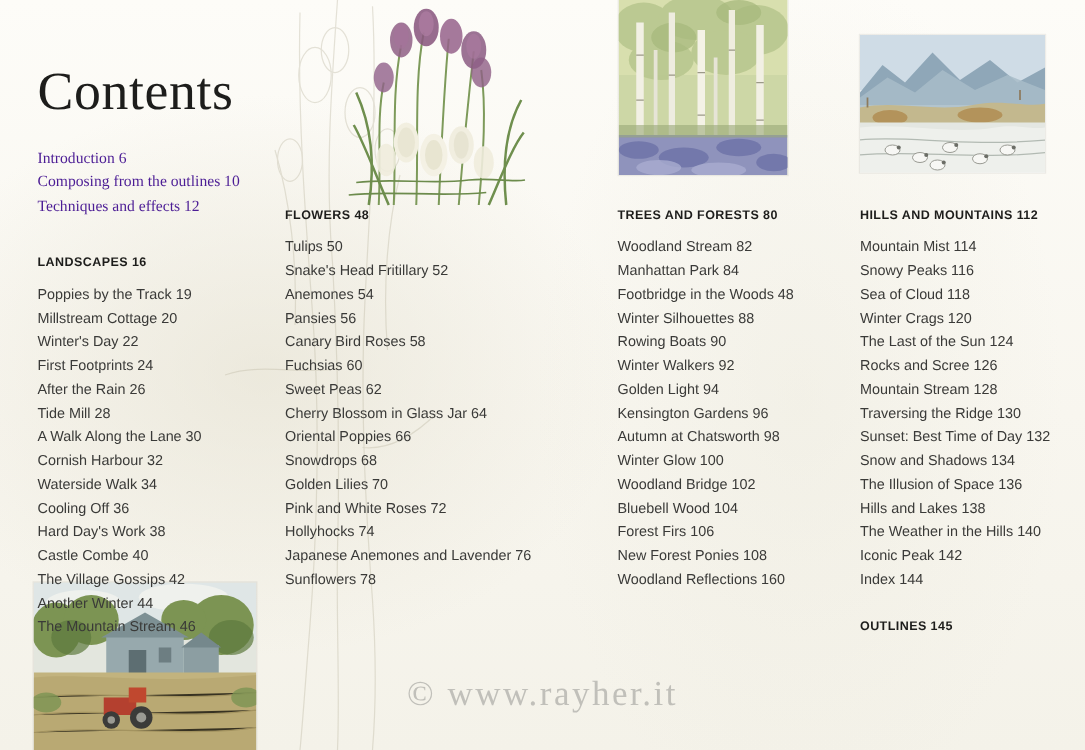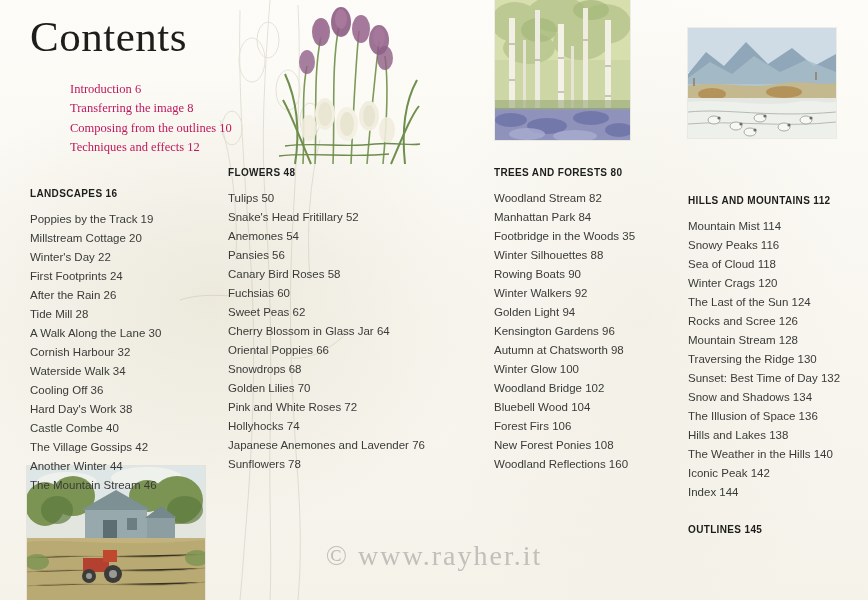--- a/index.html
+++ b/index.html
@@ -56,45 +56,44 @@
   }
 
   
   .col {
     position: absolute;
     top: 0;
   }
   .col-1 { left: 30px;  width: 190px; }
   .col-2 { left: 228px; width: 250px; }
   .col-3 { left: 494px; width: 180px; }
-  .col-4 { left: 688px; width: 170px; margin-top: 28px; }
+  .col-4 { left: 688px; width: 170px; }
 
   .contents-title {
     font-family: "Liberation Serif", serif;
     font-size: 43px;
     font-weight: 400;
     letter-spacing: 0.5px;
     color: #1d1d1b;
     margin: 0;
-    padding: 15px 0 0 0;
+    padding: 52px 0 0 0;
     line-height: 1;
   }
 
   .front-list {
     margin: 22px 0 0 0;
     padding: 0;
     list-style: none;
   }
   .front-list li {
     font-family: "Liberation Serif", serif;
     font-size: 12.5px;
     line-height: 1.55;
-    color: #be185d;
+    color: #4c1d95;
     white-space: nowrap;
-    margin-left: 40px;
   }
 
   .section-head {
     font-size: 10px;
     font-weight: bold;
     letter-spacing: 0.35px;
     color: #1d1d1b;
     margin: 0 0 11px 0;
     white-space: nowrap;
   }
@@ -322,21 +321,20 @@
     <ellipse cx="10" cy="96" rx="12" ry="8"></ellipse>
     <ellipse cx="170" cy="92" rx="12" ry="8"></ellipse>
   </g>
 </svg>
 
 <div class="col col-1">
   <h1 class="contents-title">Contents</h1>
 
   <ul class="front-list">
     <li>Introduction  6</li>
-    <li>Transferring the image  8</li>
     <li>Composing from the outlines  10</li>
     <li>Techniques and effects  12</li>
   </ul>
 
   <div class="section-head first-col">LANDSCAPES  16</div>
   <ul class="entry-list">
     <li>Poppies by the Track  19</li>
     <li>Millstream Cottage  20</li>
     <li>Winter's Day  22</li>
     <li>First Footprints  24</li>
@@ -373,21 +371,21 @@
     <li>Japanese Anemones and Lavender  76</li>
     <li>Sunflowers  78</li>
   </ul>
 </div>
 
 <div class="col col-3">
   <div class="section-head top-col">TREES AND FORESTS  80</div>
   <ul class="entry-list">
     <li>Woodland Stream  82</li>
     <li>Manhattan Park  84</li>
-    <li>Footbridge in the Woods  35</li>
+    <li>Footbridge in the Woods  48</li>
     <li>Winter Silhouettes  88</li>
     <li>Rowing Boats  90</li>
     <li>Winter Walkers  92</li>
     <li>Golden Light  94</li>
     <li>Kensington Gardens  96</li>
     <li>Autumn at Chatsworth  98</li>
     <li>Winter Glow  100</li>
     <li>Woodland Bridge  102</li>
     <li>Bluebell Wood  104</li>
     <li>Forest Firs  106</li>

